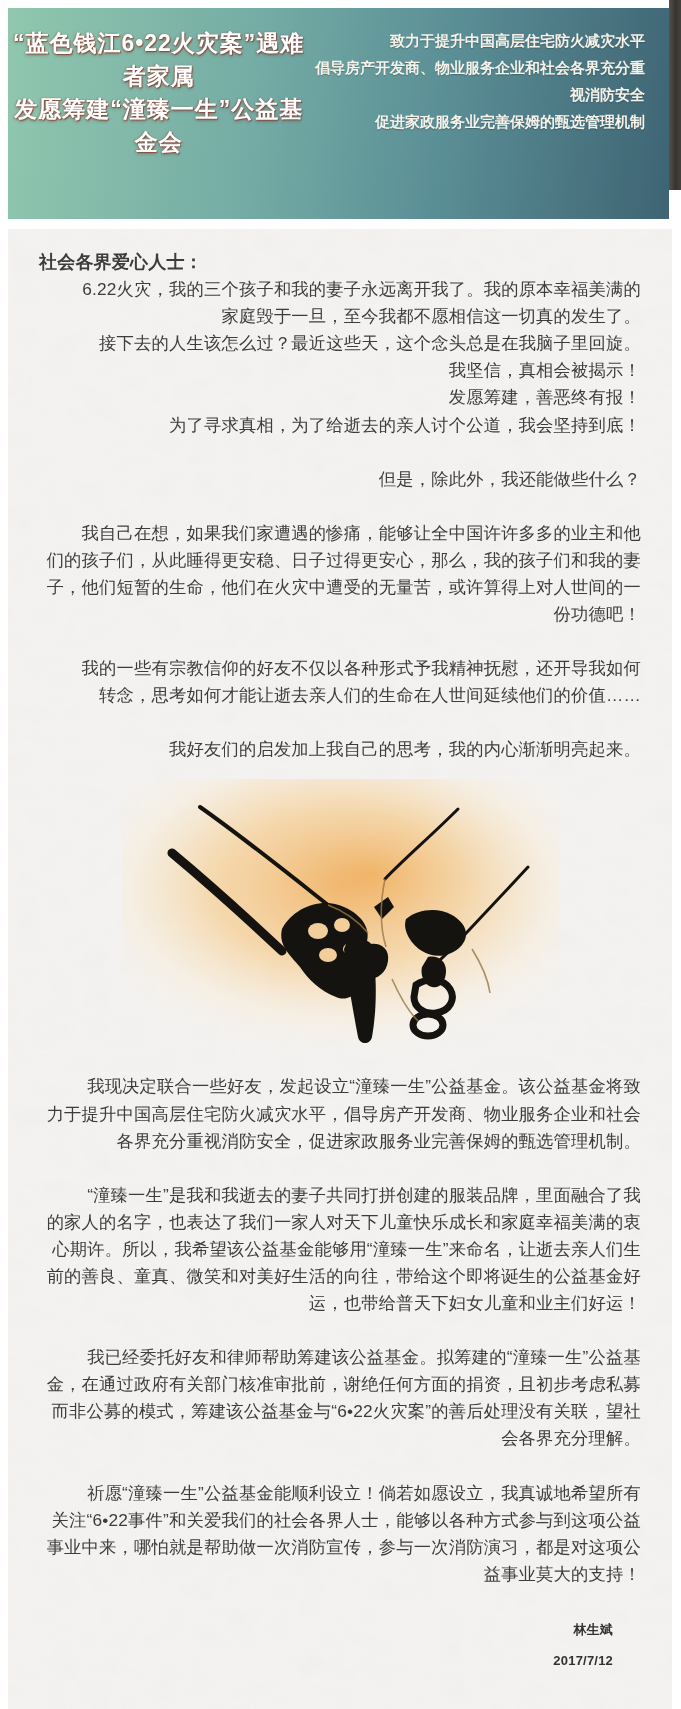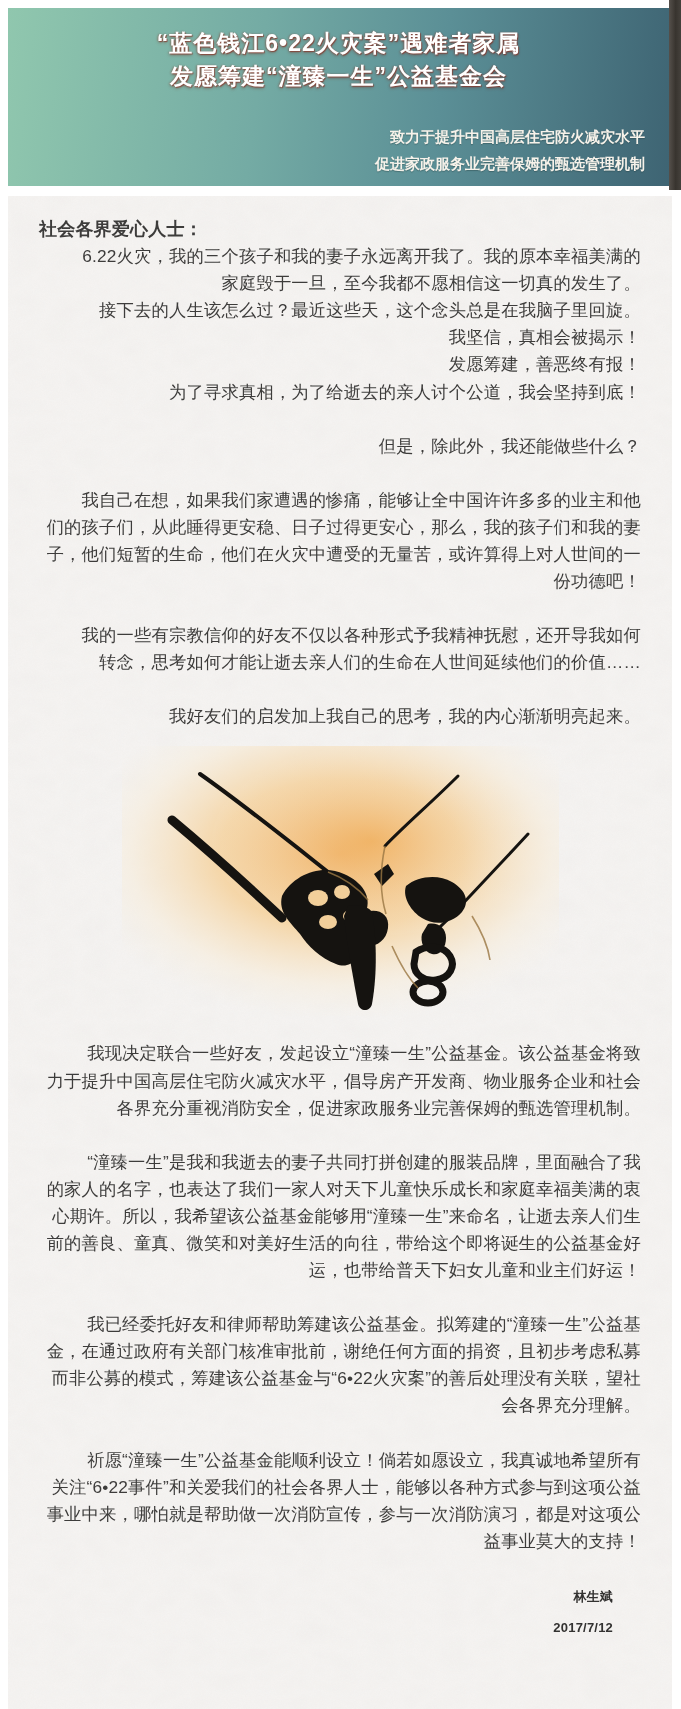--- a/index.html
+++ b/index.html
@@ -13,25 +13,24 @@
     position:relative;
     width:681px;
     height:1709px;
     background:#ffffff;
     overflow:hidden;
   }
   
   .banner{
     position:relative;
     margin:8px 12px 0 8px;
-    height:178px;
+    height:211px;
     background:linear-gradient(97deg,#90c7ae 0%,#74aba4 38%,#5b8f96 65%,#3e6473 100%);
     box-sizing:border-box;
     display:flex;
-    flex-direction:column;
     justify-content:space-between;
     padding:19px 0 9px 0;
   }
   .edge-strip{
     position:absolute;
     top:0;right:0;
     width:12px;height:190px;
     background:linear-gradient(90deg,#55504b 0%,#38342f 55%,#45413c 100%);
     z-index:3;
   }
@@ -115,20 +114,21 @@
 
   <div class="edge-strip"></div>
 
   <header class="banner">
     <div class="banner-title">
       <div>“蓝色钱江6•22火灾案”遇难者家属</div>
       <div>发愿筹建“潼臻一生”公益基金会</div>
     </div>
     <div class="banner-subtitle">
       <div>致力于提升中国高层住宅防火减灾水平</div>
+      <div>倡导房产开发商、物业服务企业和社会各界充分重视消防安全</div>
       <div>促进家政服务业完善保姆的甄选管理机制</div>
     </div>
   </header>
 
   <section class="paper">
 
     <svg class="texture" width="664" height="1513" aria-hidden="true">
       <defs>
         <filter id="fiber" x="0%" y="0%" width="100%" height="100%">
           <feTurbulence type="turbulence" baseFrequency="0.028 0.04" numOctaves="2" seed="11" result="t"></feTurbulence>

